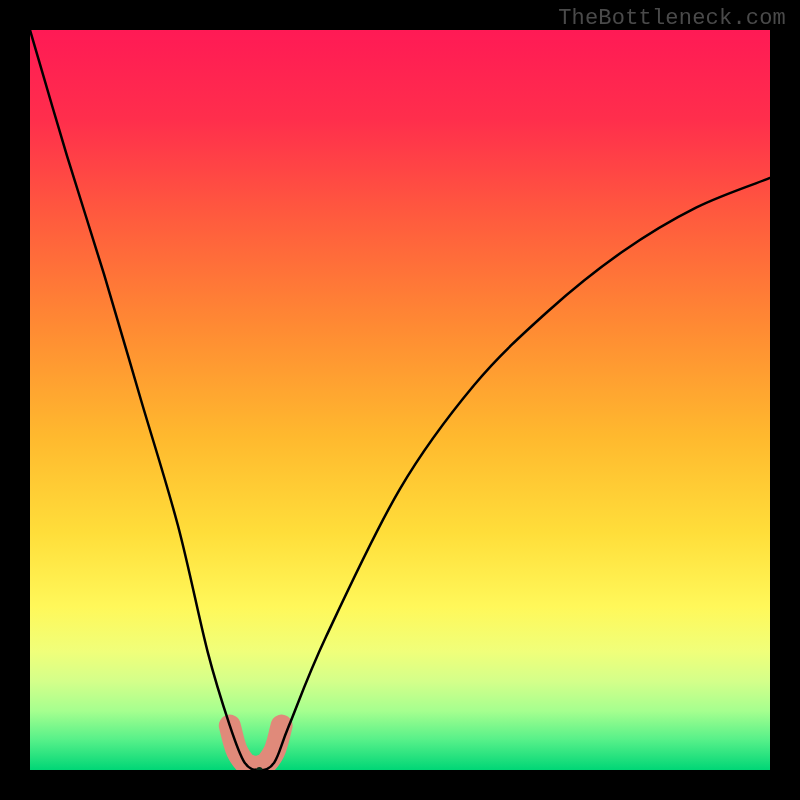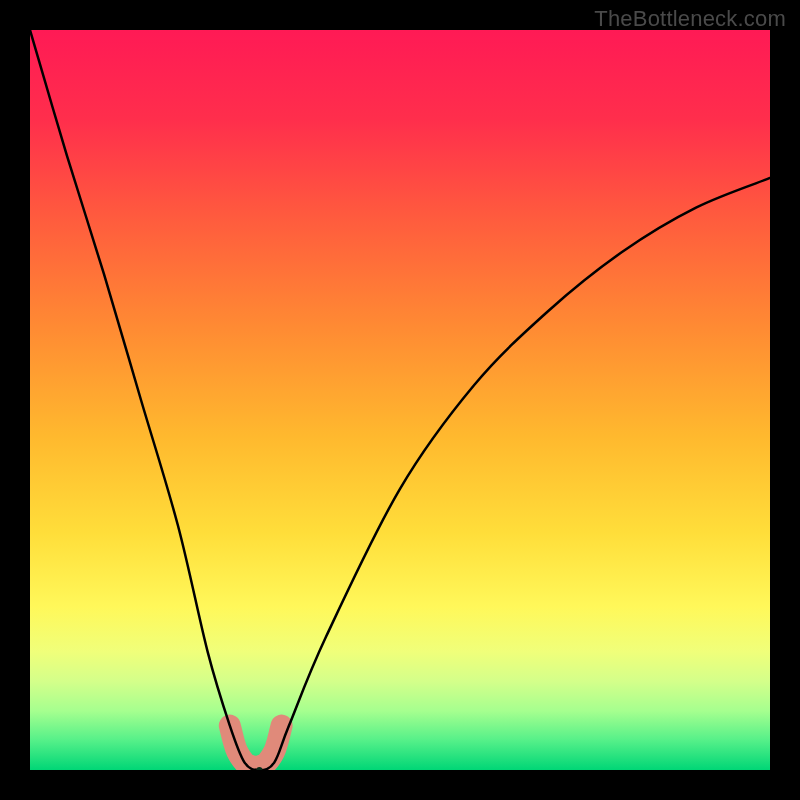--- a/index.html
+++ b/index.html
@@ -9,20 +9,21 @@
     height: 800px;
     background: #000;
     overflow: hidden;
     font-family: Arial, Helvetica, sans-serif;
   }
   .outer {
     position: relative;
     width: 800px;
     height: 783px;
     background: #000;
+    font-family: Liberation Mono, monospace;
   }
   .watermark {
     position: absolute;
     top: 6px;
     right: 14px;
     color: #4a4a4a;
     font-size: 22px;
     font-weight: 500;
     letter-spacing: 0.2px;
     z-index: 30;

